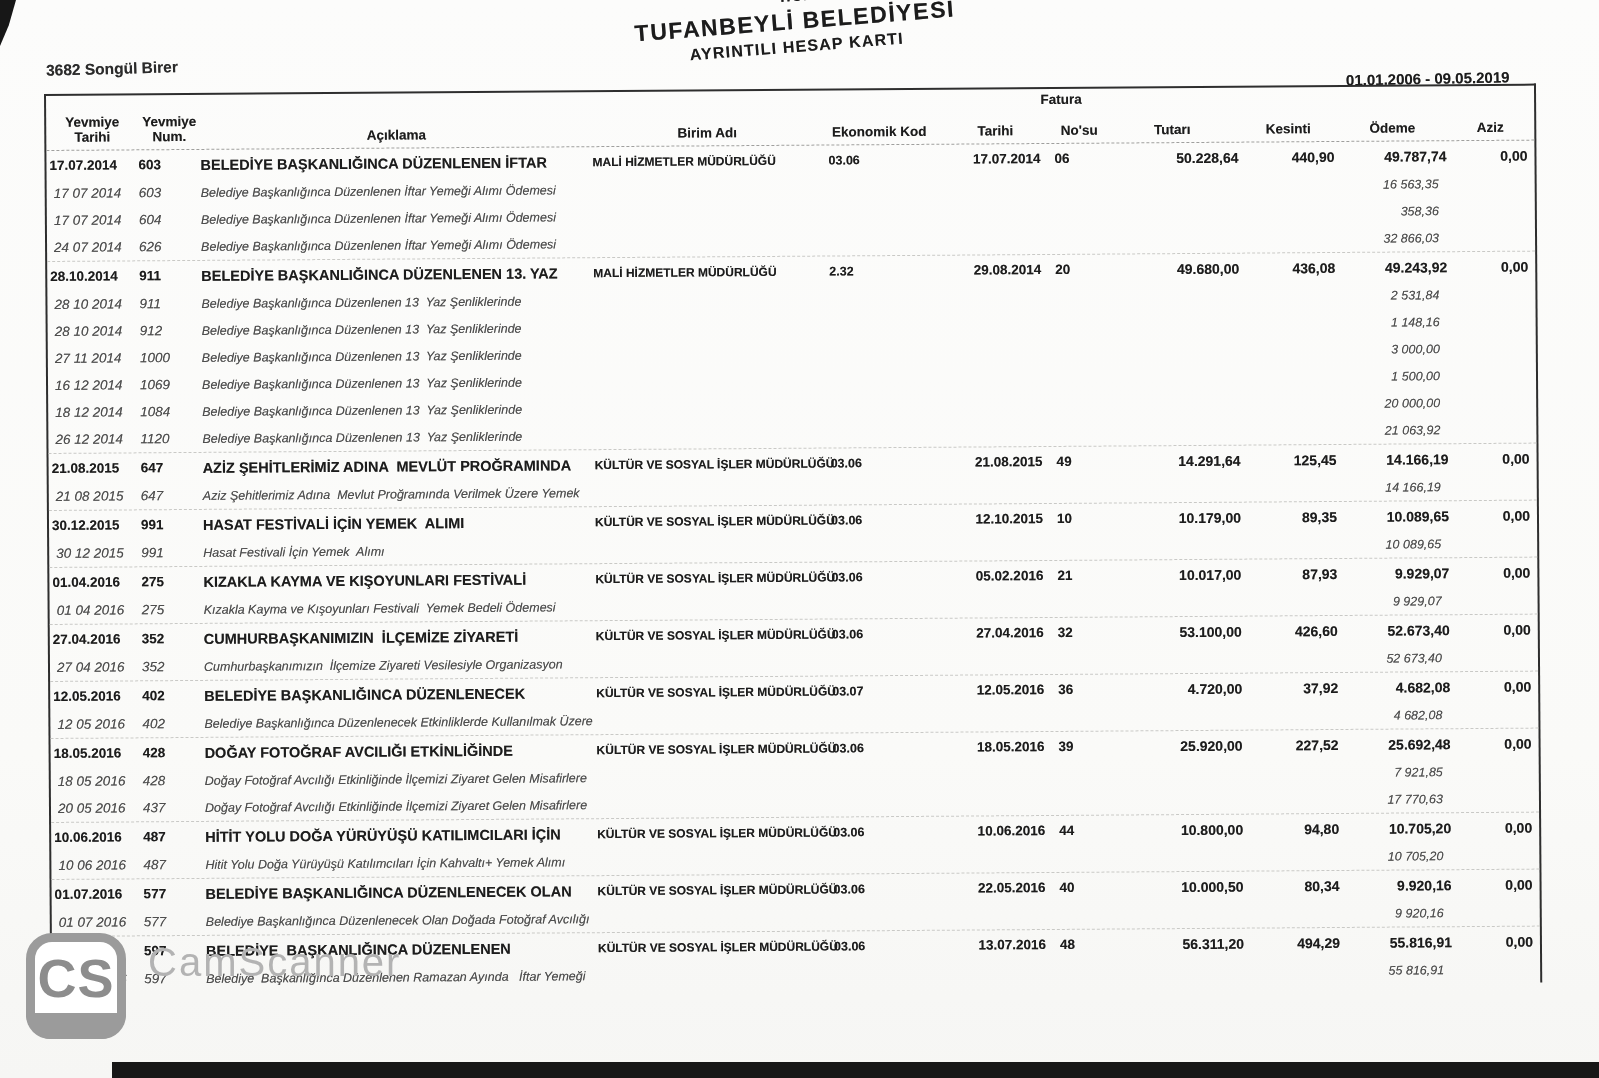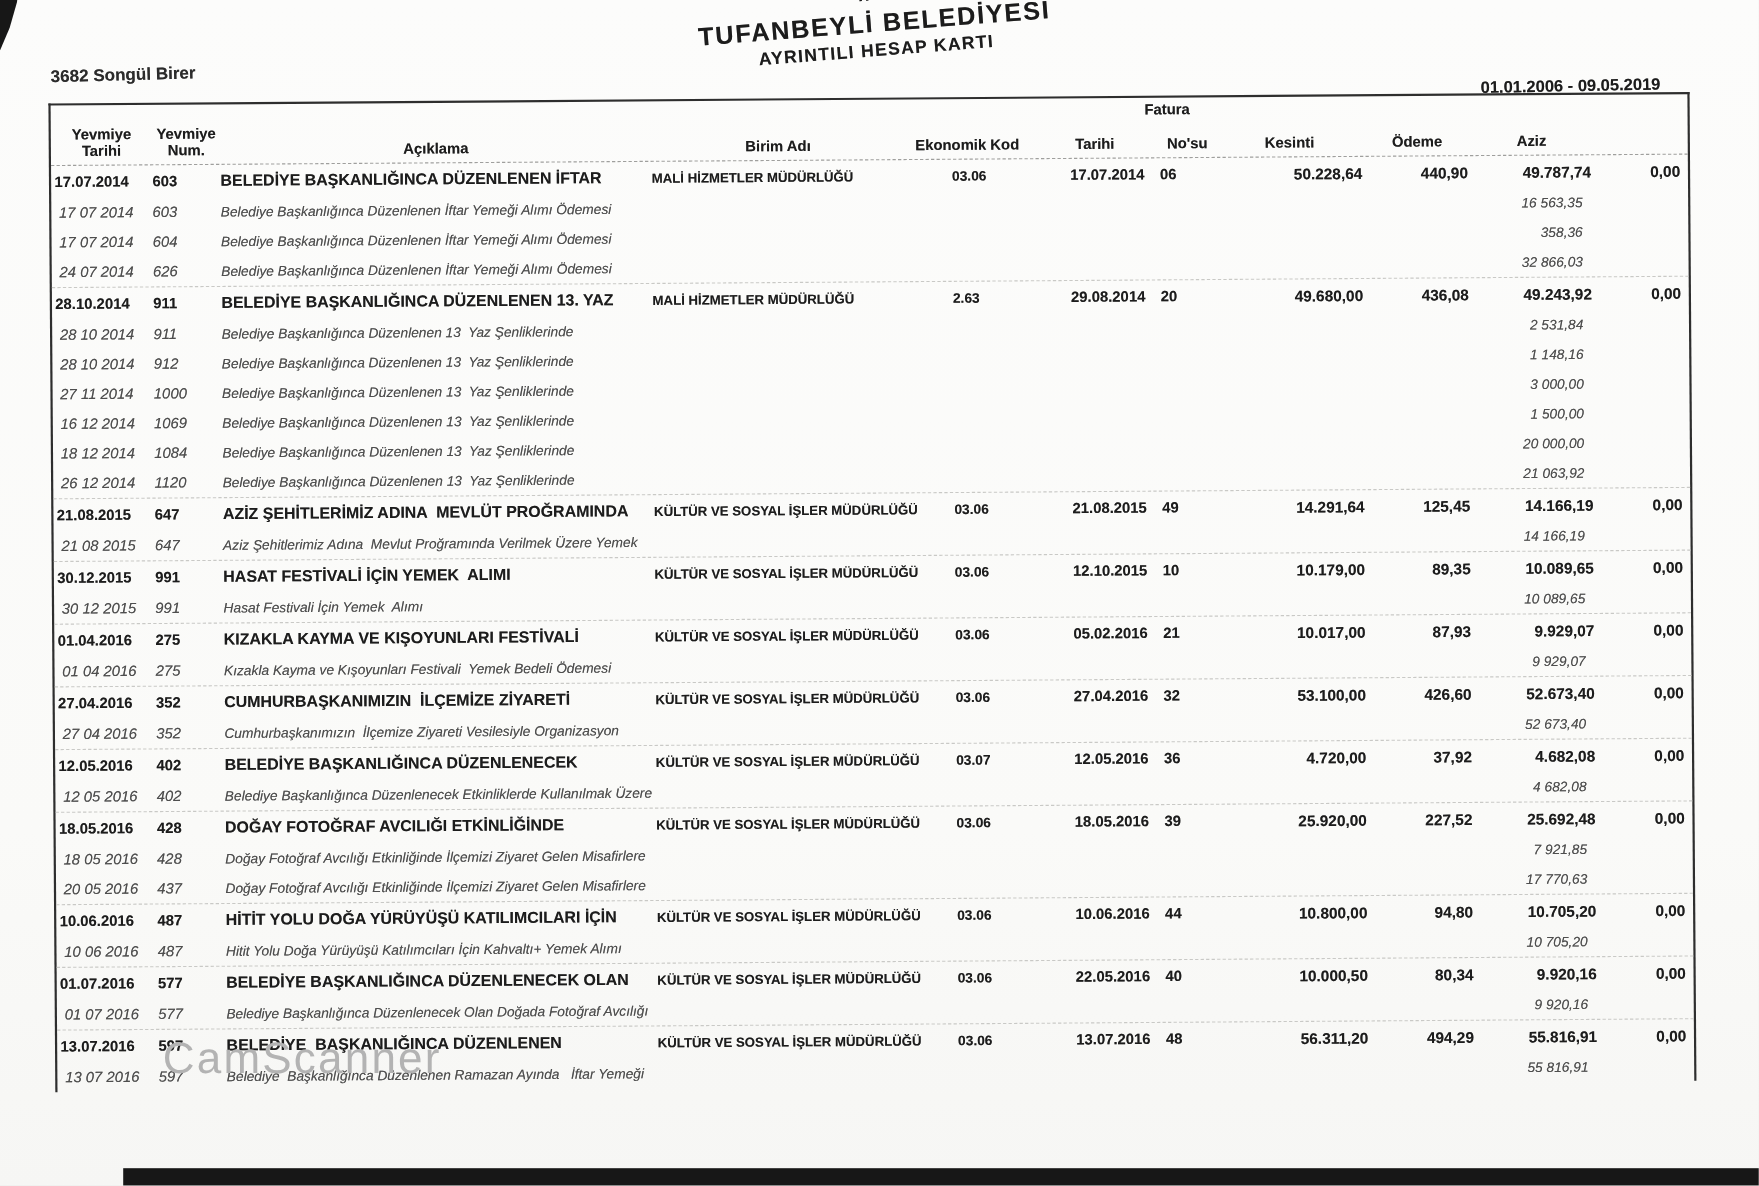--- a/index.html
+++ b/index.html
@@ -42,21 +42,21 @@
   .row.main:first-child { border-top:none; }
   .row.sub { min-height:27px; font-style:italic; font-weight:400; color:var(--c-sub,#4e4e4e); font-size:12.5px; }
 
   .c { white-space:pre; overflow:visible; }
   .c-date { padding-left:3px; font-size:13.5px; }
   .row.sub .c-date { padding-left:7px; }
   .c-num { text-align:left; font-size:13.5px; }
   .c-desc { font-size:14.5px; }
   .row.sub .c-desc { font-size:12.5px; }
   .c-unit { font-size:12px; }
-  .c-kod { font-size:12.5px; padding-left:6px;margin-left:37px; }
+  .c-kod { font-size:12.5px; padding-left:6px; }
   .c-ftar { text-align:right; padding-right:14px; font-size:13.5px; }
   .c-fno { text-align:left; font-size:13.5px; }
   .c-tutar,.c-kesinti,.c-odeme,.c-kalan { text-align:right; font-size:14px; padding-right:2px; }
   .c-kalan { padding-right:5px; }
   .row.sub .c-odeme { font-size:12.5px; padding-right:10px; }
 
   
   .cs-logo { position:absolute; left:26px; top:933px; width:100px; height:106px;
     border:9px solid var(--c-wm,#9b9b9b); border-radius:26px; background:#fff;
     display:flex; align-items:center; justify-content:center; padding-bottom:16px; box-sizing:border-box;
@@ -87,20 +87,21 @@
     <div class="thead">
       <div class="th">Yevmiye
 Tarihi</div>
       <div class="th">Yevmiye
 Num.</div>
       <div class="th">Açıklama</div>
       <div class="th">Birim Adı</div>
       <div class="th">Ekonomik Kod</div>
       <div class="th">Tarihi</div>
       <div class="th">No'su</div>
+      <div class="th">Tutarı</div>
       <div class="th">Kesinti</div>
       <div class="th">Ödeme</div>
       <div class="th">Aziz</div>
       <div class="th-fatura">Fatura</div>
     </div>
     <div class="tbody">
         <div class="row main">
     <span class="c c-date">17.07.2014</span>
     <span class="c c-num">603</span>
     <span class="c c-desc">BELEDİYE BAŞKANLIĞINCA DÜZENLENEN İFTAR</span>
@@ -129,21 +130,21 @@
     <span class="c c-date">24 07 2014</span>
     <span class="c c-num">626</span>
     <span class="c c-desc">Belediye Başkanlığınca Düzenlenen İftar Yemeği Alımı Ödemesi</span>
     <span class="c c-odeme" style="grid-column:10">32 866,03</span>
   </div>
         <div class="row main">
     <span class="c c-date">28.10.2014</span>
     <span class="c c-num">911</span>
     <span class="c c-desc">BELEDİYE BAŞKANLIĞINCA DÜZENLENEN 13. YAZ</span>
     <span class="c c-unit">MALİ HİZMETLER MÜDÜRLÜĞÜ</span>
-    <span class="c c-kod">2.63</span>
+    <span class="c c-kod">2.32</span>
     <span class="c c-ftar">29.08.2014</span>
     <span class="c c-fno">20</span>
     <span class="c c-tutar">49.680,00</span>
     <span class="c c-kesinti">436,08</span>
     <span class="c c-odeme">49.243,92</span>
     <span class="c c-kalan">0,00</span>
   </div>
         <div class="row sub">
     <span class="c c-date">28 10 2014</span>
     <span class="c c-num">911</span>
@@ -353,18 +354,21 @@
   </div>
         <div class="row sub">
     <span class="c c-date">13 07 2016</span>
     <span class="c c-num">597</span>
     <span class="c c-desc">Belediye  Başkanlığınca Düzenlenen Ramazan Ayında   İftar Yemeği</span>
     <span class="c c-odeme" style="grid-column:10">55 816,91</span>
   </div>
       </div>
   </div>
 
+  <div class="cs-logo">
+    <span>CS</span>
+  </div>
   <div class="wm-text">
     <div class="wm-line2">CamScanner</div>
   </div>
 
   <div class="bottom-bar"></div>
 </div>
 
 </body></html>

